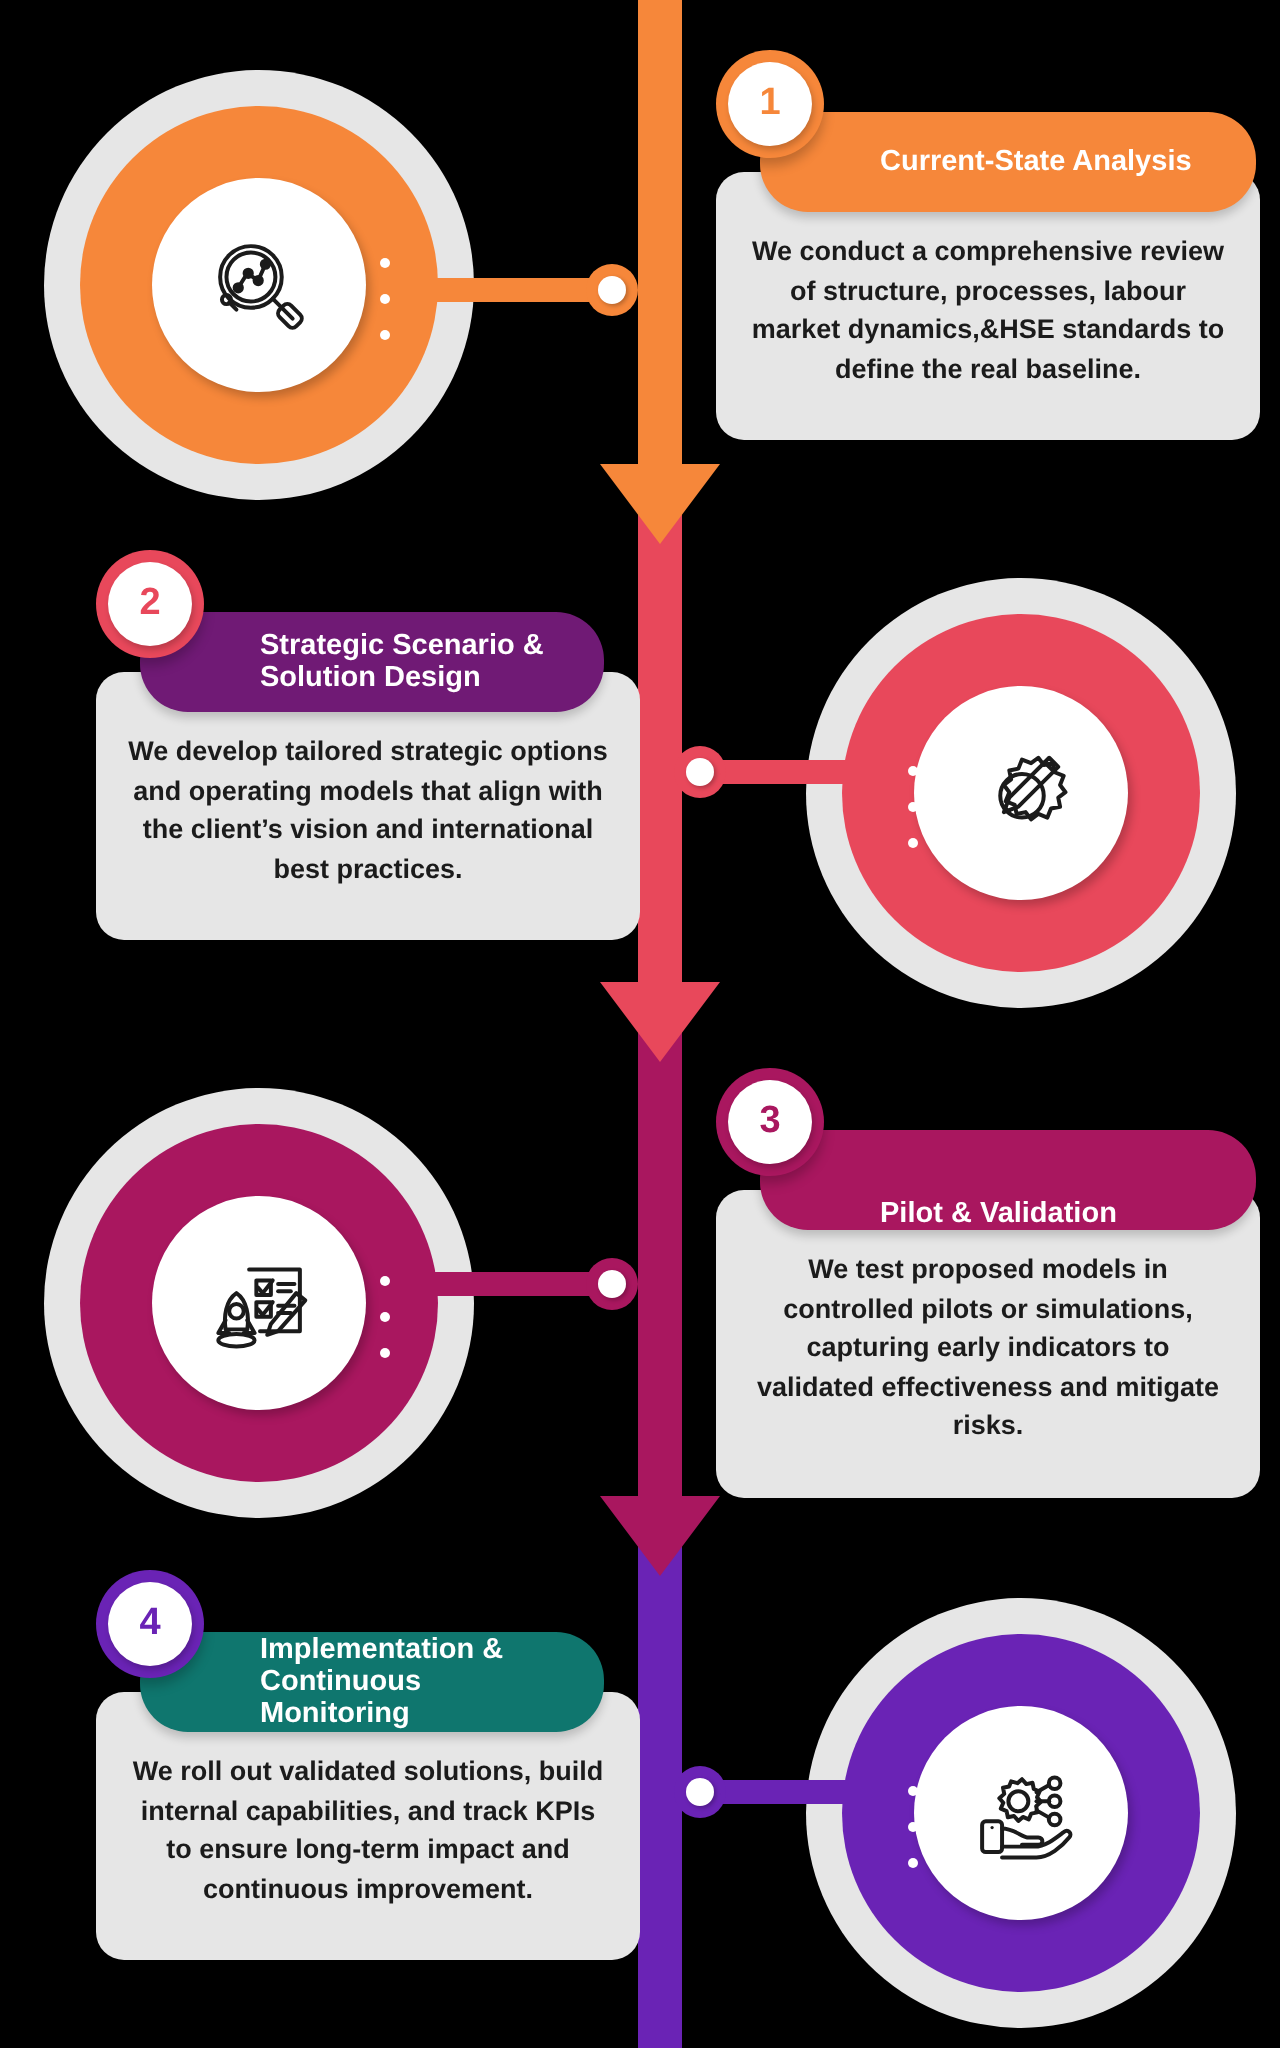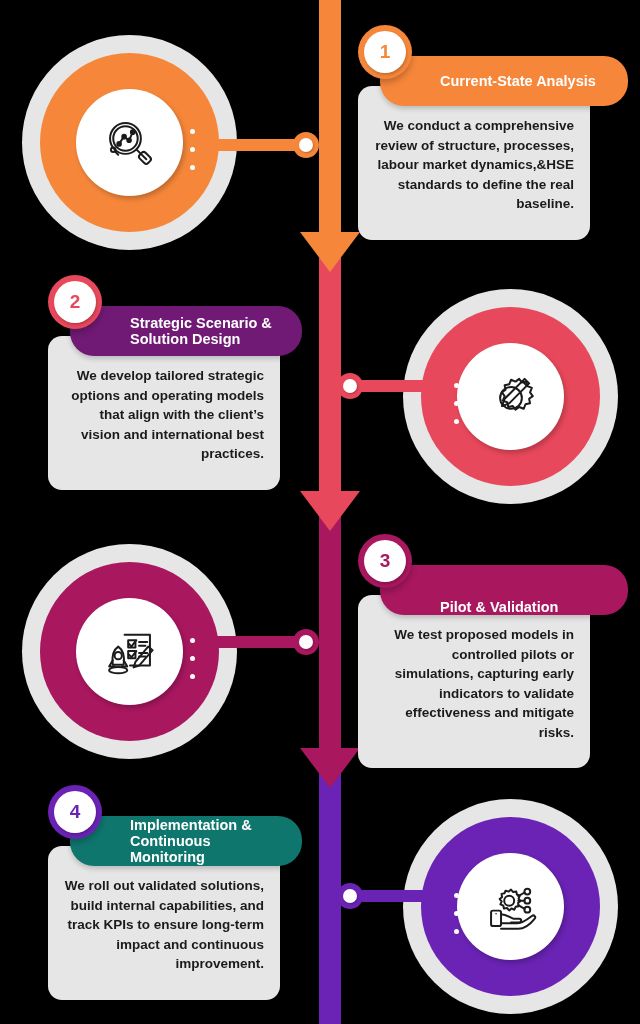--- a/index.html
+++ b/index.html
@@ -54,25 +54,25 @@
   }
   .knob::after {
     content: ""; width: 14px; height: 14px; border-radius: 50%;
     background: #ffffff; box-shadow: 1px 1px 2px rgba(0,0,0,0.25);
   }
 
   
   .card { position: absolute; width: 232px; }
   .card-body {
     position: absolute; left: 0; top: 58px;
-    width: 232px;
+    width: 272px;
     background: #e6e6e6;
     border-radius: 14px;
     padding: 30px 16px 26px 16px;
-    text-align: right;
+    text-align: center;
     font-size: 13.5px;
     line-height: 1.45;
     font-weight: bold;
     color: #1b1b1b;
   }
   .pill {
     position: absolute; left: 22px; top: 0;
     height: 50px;
     border-radius: 24px;
     display: flex; align-items: center;
@@ -227,21 +227,21 @@
     <i></i>
       <i></i>
       <i></i>
   </div>
   <div class="connector" style="left:215px; top:629px; width:110px;">
     <div class="conn-bar" style="left:0; width:92px; background:#A9175F;"></div>
     <div class="knob" style="left:78px; background:#A9175F;"></div>
   </div>
 
   <div class="card" style="left:358px; top:537px;">
-    <div class="card-body">We test proposed models in controlled pilots or simulations, capturing early indicators to validate effectiveness and mitigate risks.</div>
+    <div class="card-body">We test proposed models in controlled pilots or simulations, capturing early indicators to validated effectiveness and mitigate risks.</div>
     <div class="pill" style="background:#A9175F; width:248px;align-items:flex-end;">
       <span class="pill-title">Pilot &amp; Validation</span>
     </div>
     <div class="badge" style="background:#A9175F;">
       <span class="badge-disc" style="color:#A9175F;">3</span>
     </div>
   </div>
 
   <div class="medallion" style="left:403px; top:799px;">
     <div class="med-outer"></div>

